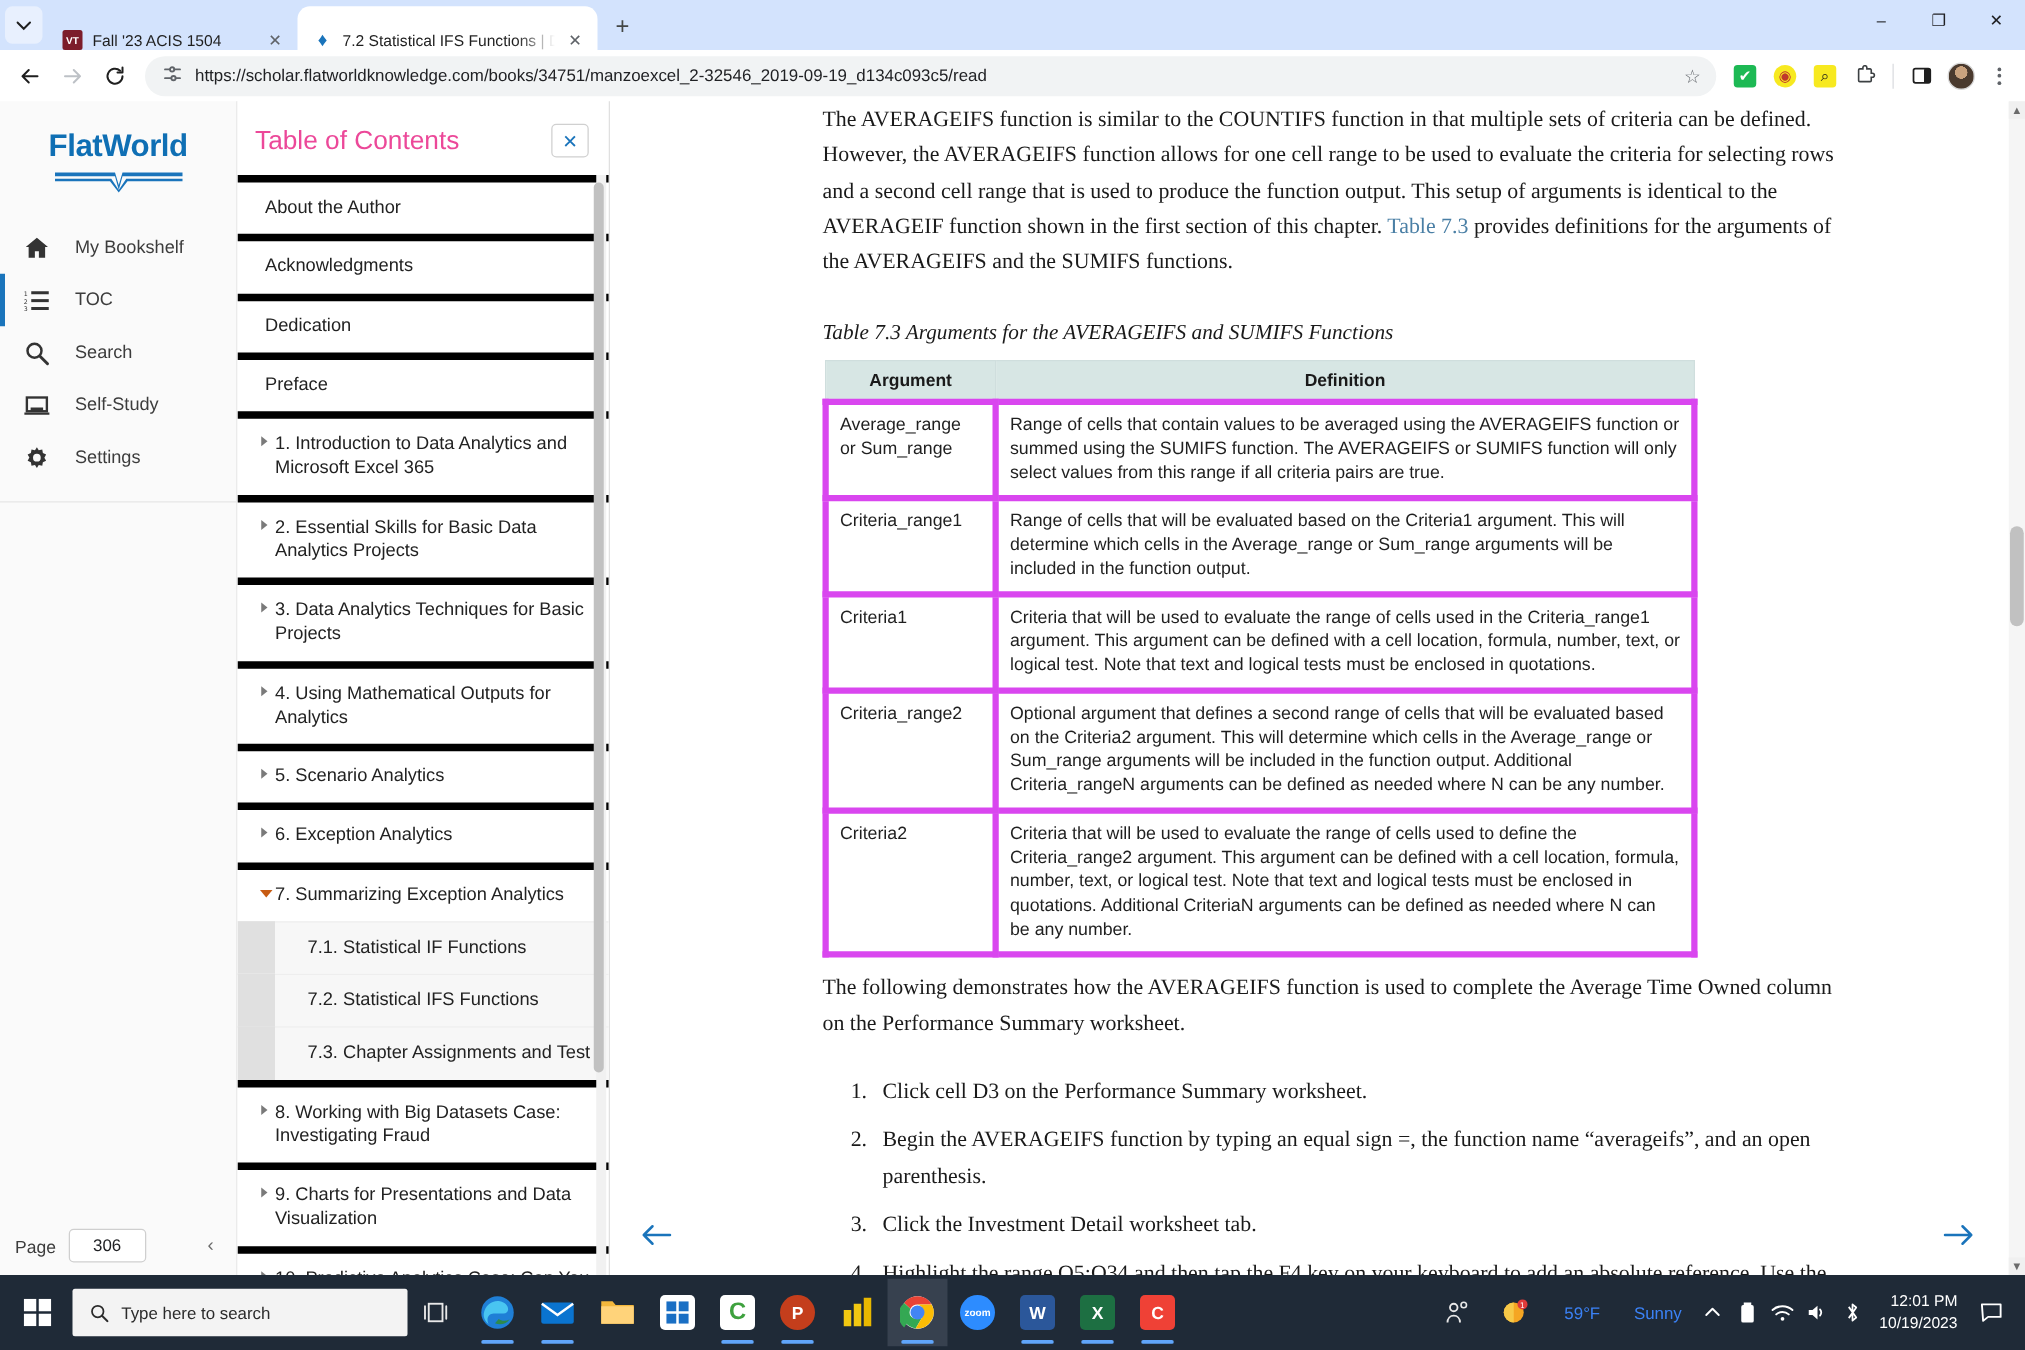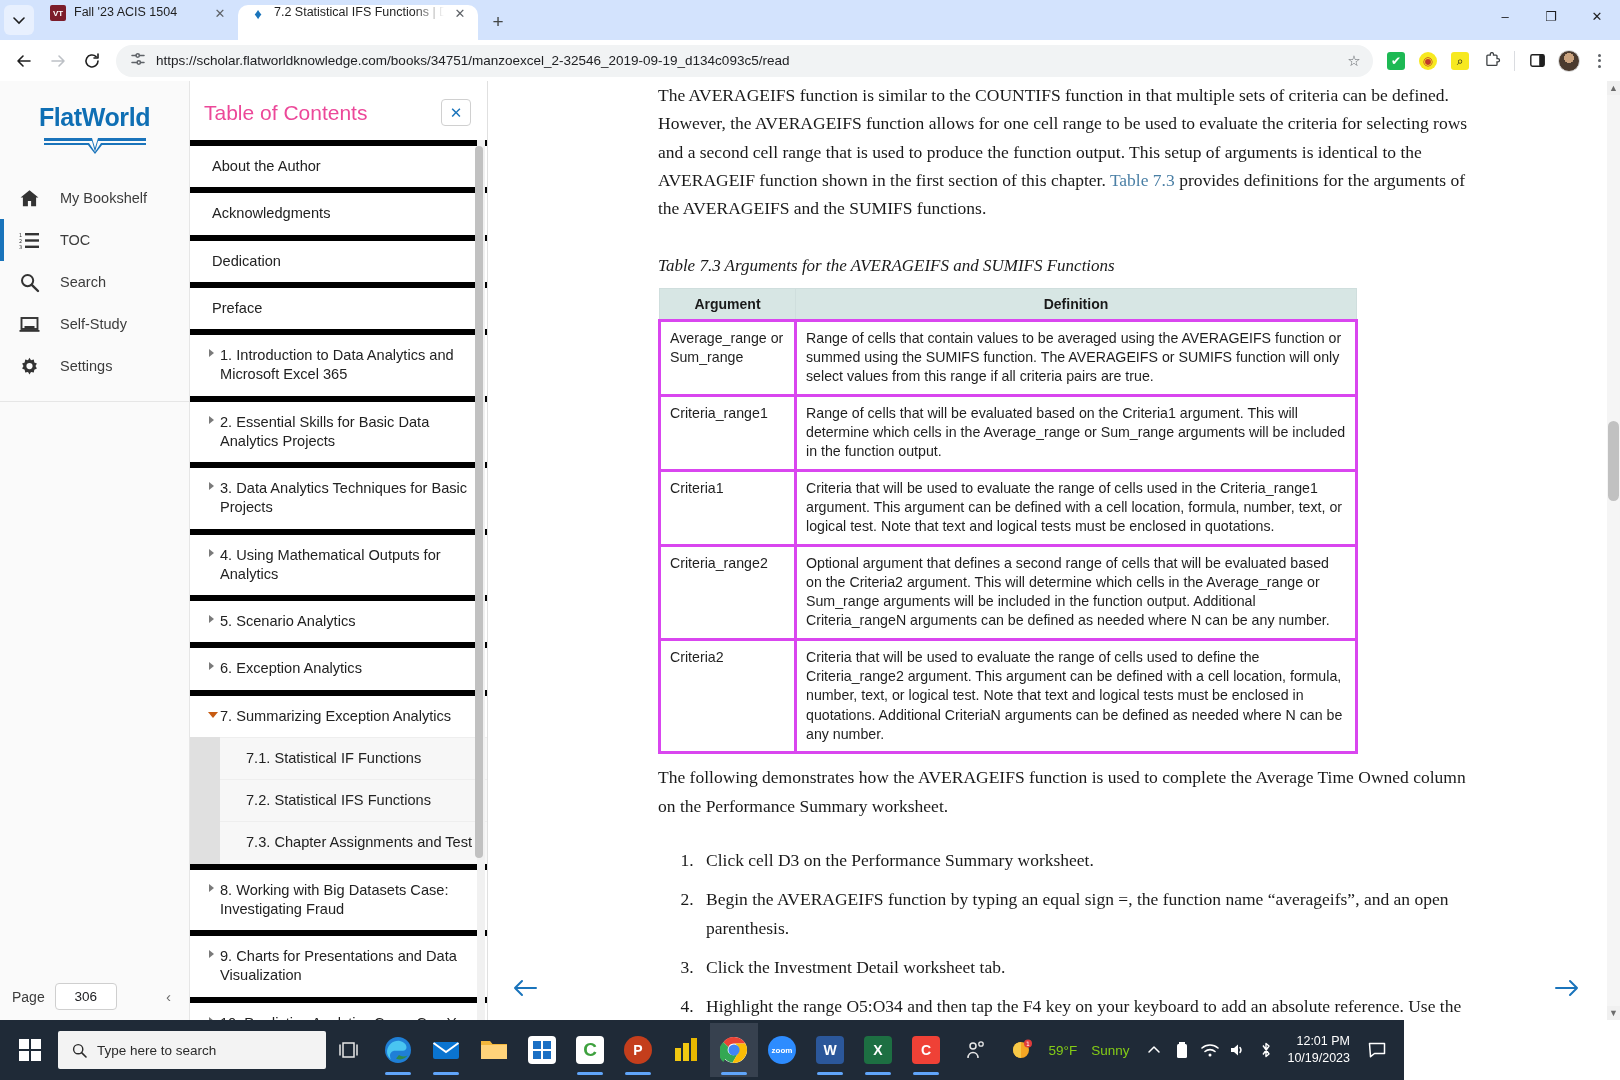--- a/index.html
+++ b/index.html
@@ -16,21 +16,21 @@
   .tabstrip {
     height: 40px; display: flex; align-items: flex-end;
     padding-left: 4px; gap: 0;
   }
   .tab-list-btn {
     width: 30px; height: 30px; margin-bottom: 5px; margin-right: 4px;
     border-radius: 6px; display: flex; align-items: center; justify-content: center;
     color: #1f1f1f; background: #e8f0fe;
   }
   .tab {
-    height: 35px; display: flex; align-items: flex-start;
+    height: 35px; display: flex; align-items: flex-end;
     padding: 0 10px 0 12px; gap: 8px;
     border-radius: 10px 10px 0 0;
     font-size: 12.5px; color: #1f1f1f;
     max-width: 240px; min-width: 200px;
     position: relative;
   }
   .tab.inactive { background: transparent; }
   .tab.active { background: #ffffff; }
   .tab-favicon {
     width: 16px; height: 16px; flex: 0 0 16px;
@@ -174,21 +174,21 @@
   .tbl-caption {
     font-family: "Liberation Serif", serif; font-style: italic;
     font-size: 17px; color: #1a1a1a; margin: 33px 0 12px;
   }
   table.args { border-collapse: collapse; width: 700px; table-layout: fixed; }
   table.args th {
     background: #d7e6e4; border: 1px solid #cfdedd; text-align: center;
     font-size: 14px; font-weight: bold; color: #1a1a1a; padding: 7px 6px; margin-left: 13px;
   }
   table.args td {
-    border: 3px solid #d946ef; padding: 7px 9px;
+    border: 5px solid #d946ef; padding: 7px 9px;
     font-size: 14.2px; color: #1f1f1f; line-height: 1.36; vertical-align: top;
   }
   table.args col.c1 { width: 136px; }
   .body-after { margin-top: 9px; }
   ol.steps {
     font-family: "Liberation Serif", serif; font-size: 17.5px; color:#1a1a1a;
     line-height: 1.62; margin: 26px 0 0 30px; padding-left: 10px;
   }
   ol.steps li { margin-bottom: 11px; padding-left: 8px; }
 
@@ -203,38 +203,38 @@
   .rd-arrow-up, .rd-arrow-dn {
     position:absolute; right:0; width:13px; height:14px; display:flex;
     align-items:center; justify-content:center; font-size:9px; color:#6b6b6b; background:#f0f0f0;
   }
   .rd-arrow-up { top:0; } .rd-arrow-dn { bottom:0; }
   .rd-thumb { position:absolute; right:1px; top:340px; width:11px; height:80px;
     background:#c1c1c1; border-radius:6px; }
 
   
   .taskbar {
-    position: absolute; left:0; bottom:0; width: 1404px; height: 60px;
+    position: absolute; left:0; bottom:0; width: 1620px; height: 60px;
     background: #1f2a37; display: flex; align-items: center; padding: 0 4px;
   }
   .tb-start { width: 52px; height: 54px; display:flex; align-items:center; justify-content:center; }
   .tb-search {
     width: 268px; height: 38px; background: #f3f3f3; border-radius: 2px;
     display: flex; align-items: center; gap: 10px; padding-left: 14px;
     font-size: 13.5px; color: #2b2b2b; position: relative; margin-left: 2px;
   }
   .tb-item { width: 48px; height: 54px; display:flex; align-items:center;
     justify-content:center; position: relative; }
   .tb-item.running::after {
     content:""; position:absolute; bottom:2px; left:11px; width:26px; height:3px;
     background:#60a5fa; border-radius:2px;
   }
   .tb-item.focused { background: #37414f; }
   .tb-right { margin-left: auto; display: flex; align-items: center; gap: 2px; padding-right: 8px; }
-  .tb-weather { display:flex; align-items:center; gap:14px; color:#84cc16; font-size:13.5px;
+  .tb-weather { display:flex; align-items:center; gap:27px; color:#3b82f6; font-size:13.5px;
     padding: 0 10px; }
   .tb-sys { width: 26px; height: 44px; display:flex; align-items:center;
     justify-content:center; color:#fff; }
   .tb-clock { color: #fff; font-size: 12.5px; line-height: 1.35; text-align: right;
     padding: 0 10px 0 6px; }
   .tb-people { width: 44px; height: 44px; display:flex; align-items:center;
     justify-content:center; color:#e8e8e8; }
   .tb-notif { width: 30px; height: 44px; display:flex; align-items:center;
     justify-content:center; color:#fff; }
   .ic-sq { width: 28px; height: 28px; border-radius: 4px; display:flex;

